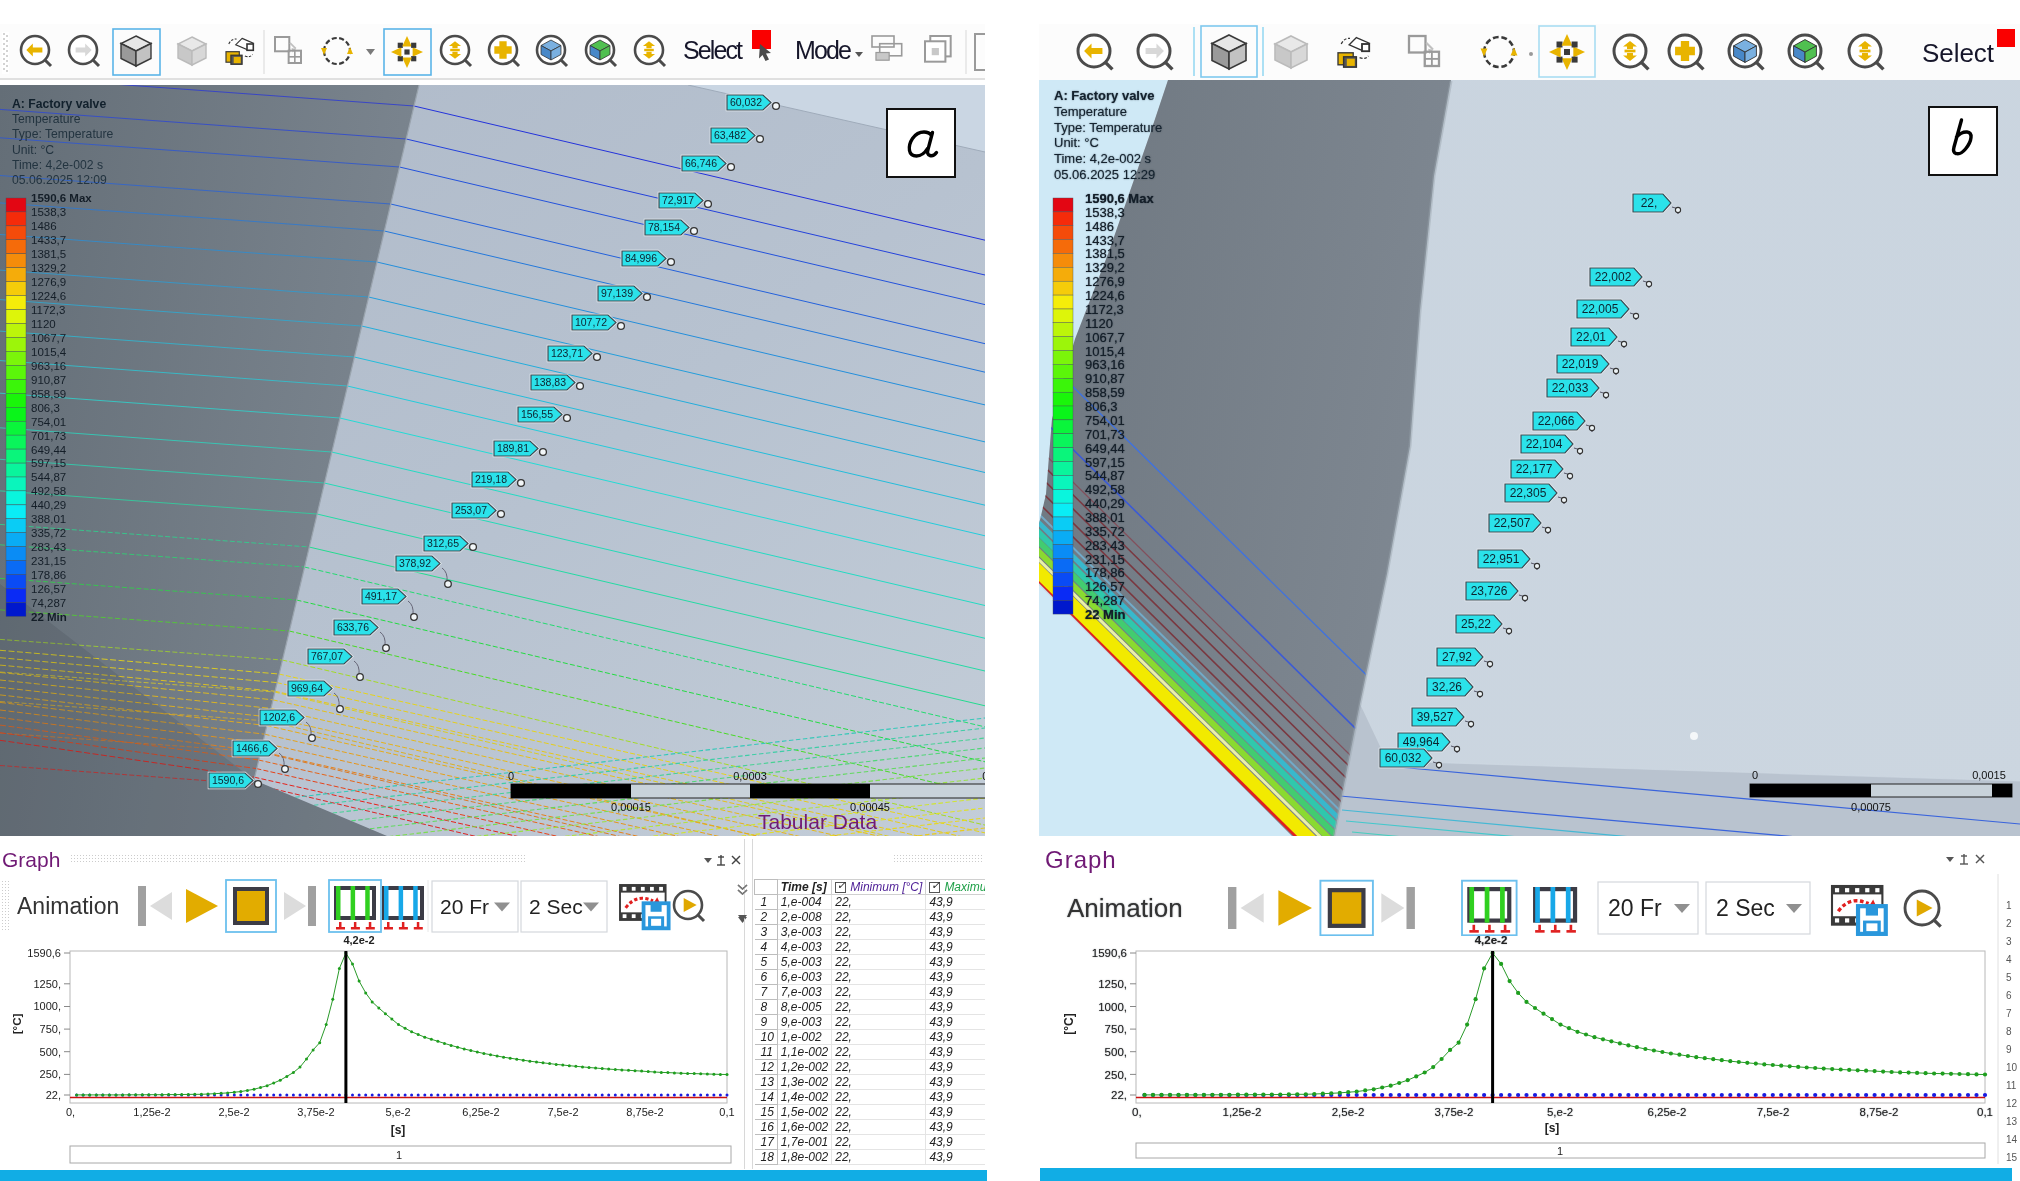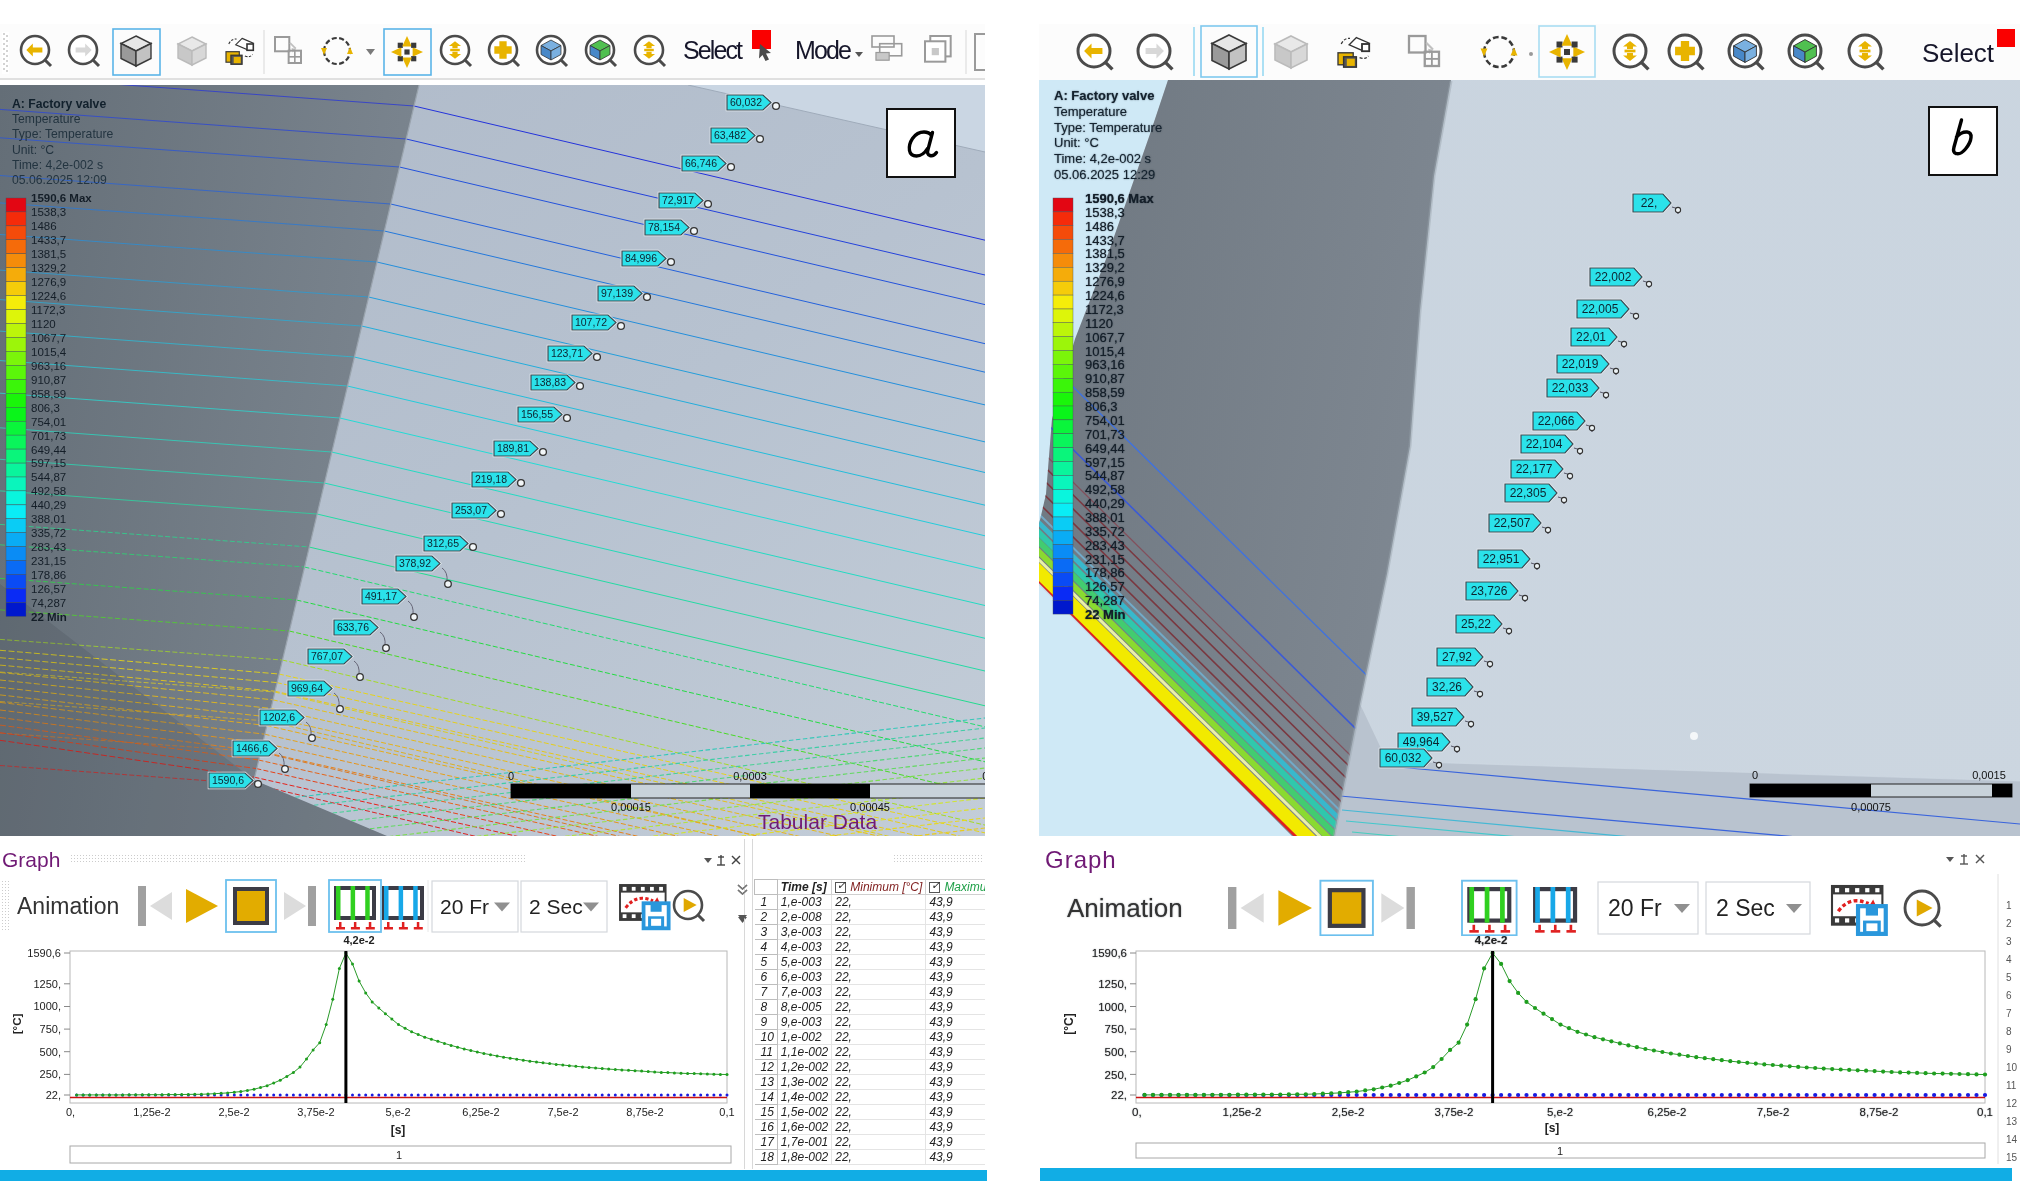--- a/index.html
+++ b/index.html
@@ -739,26 +739,26 @@
         <path d="M 3 8 l 4.5 4 l 4.5 -4"></path>
       </g>
 <path d="M 3 33 l 9 0 l -4.5 6 Z" fill="#555"></path>
 </svg>
 <div style="position:absolute;left:754px;top:855px;width:231px;overflow:hidden;font-style:italic;">
 <table class="tab">
 <tbody>
           <tr>
             <th style="width:22px;border-color:#bdbdbd;"></th>
             <th style="width:48px;"><b>Time [s]</b></th>
-            <th style="width:84px;"><span class="chk"></span><span style="color:#7f1d1d;">Minimum [°C]</span></th>
+            <th style="width:84px;"><span class="chk"></span><span style="color:#4c1d95;">Minimum [°C]</span></th>
             <th style="width:76px;"><span class="chk"></span><span style="color:#1fa048;">Maximum [</span></th>
           </tr>
 <tr>
             <td class="rn">1</td>
-            <td>1,e-003</td>
+            <td>1,e-004</td>
             <td>22,</td>
             <td>43,9</td>
           </tr>
 <tr>
             <td class="rn">2</td>
             <td>2,e-008</td>
             <td>22,</td>
             <td>43,9</td>
           </tr>
 <tr>

